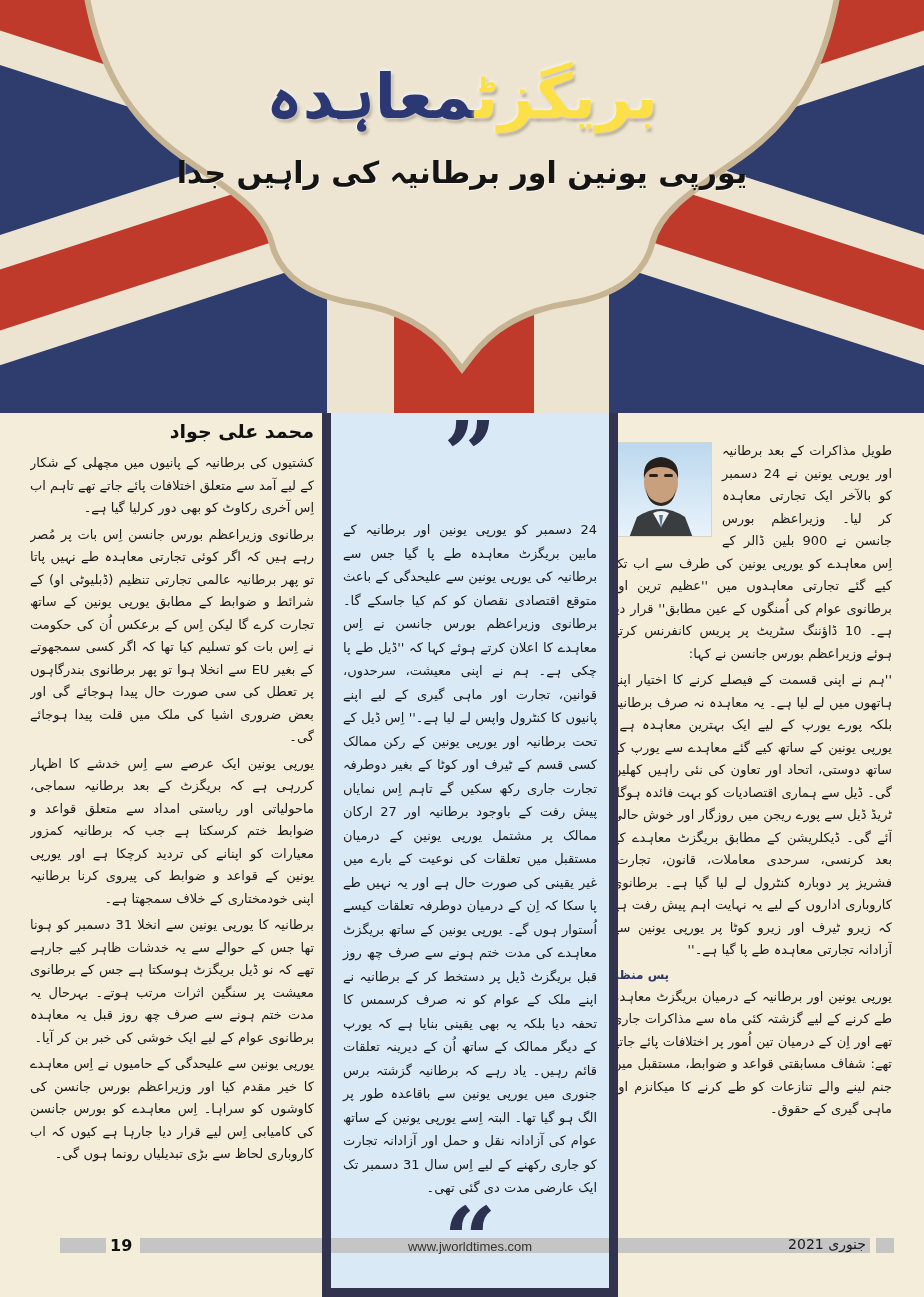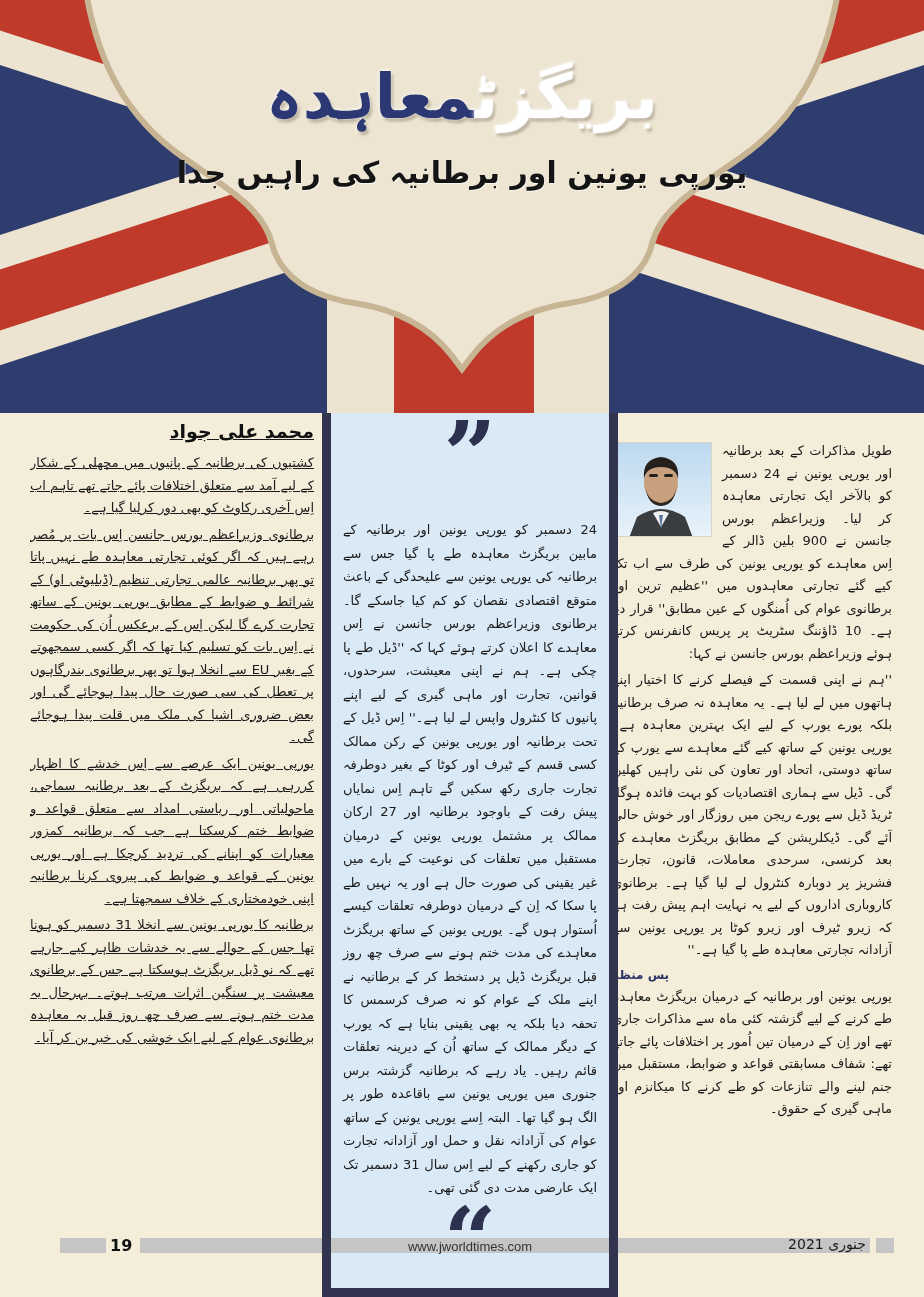--- a/index.html
+++ b/index.html
@@ -17,28 +17,28 @@
           background:#ece4d0; }
   .diag .diag-red { position:absolute; left:0; top:33px; width:100%; height:58px; background:#bf3a2b; }
   .d1 { transform:rotate(18deg); }
   .d2 { transform:rotate(-18deg); }
   .vstripe { position:absolute; left:327px; top:0; width:282px; height:413px; background:#ece4d0; }
   .vstripe-red { position:absolute; left:67px; top:0; width:140px; height:413px; background:#bf3a2b; }
   .plaque { position:absolute; left:0; top:0; }
   .titlebox { position:absolute; left:112px; top:60px; width:700px; text-align:center; direction:rtl; }
   .title { font-size:62px; font-weight:bold; letter-spacing:1px;
            text-shadow:0 0 4px #ffffff, 2px 3px 3px rgba(90,70,40,.45); }
-  .t-red  { color:#ffffff; }
+  .t-red  { color:#fde047; }
   .t-navy { color:#2c3874; }
   .subtitle { margin-top:22px; font-size:30px; font-weight:bold; color:#141414;
               text-shadow:1px 1px 0 rgba(255,255,255,.6); }
 
   
   .urdu { direction:rtl; text-align:justify; color:#1b1b1b; }
-  .col-left  { position:absolute; left:30px;  top:420px; width:284px; height:808px; overflow:hidden;text-decoration:underline; }
+  .col-left  { position:absolute; left:30px;  top:420px; width:284px; height:808px; overflow:hidden; }
   .col-right { position:absolute; left:612px; top:440px; width:280px; height:792px; overflow:hidden; }
   .byline { font-size:19px; font-weight:bold; color:#111; margin-bottom:10px; direction:rtl; text-align:right; }
   .col-left p, .col-right p { font-size:13px; line-height:22.5px; margin-bottom:4px; }
   .subhead { font-size:12px; font-weight:bold; color:#2c3566; margin:6px 0 4px; direction:rtl; text-align:left; }
 
   
   .mid-bg { position:absolute; left:331px; top:413px; width:278px; height:875px;
             background:#d9e9f6; z-index:1; }
   .mid-border { position:absolute; top:413px; width:9px; height:884px; background:#32344f; z-index:4; }
   .mb-left  { left:322px; }
@@ -105,20 +105,21 @@
   <div class="mid-border mb-left"></div>
   <div class="mid-border mb-right"></div>
   <div class="mid-cap"></div>
 
   <div class="col-left urdu">
     <div class="byline">محمد علی جواد</div>
     <p>کشتیوں کی برطانیہ کے پانیوں میں مچھلی کے شکار کے لیے آمد سے متعلق اختلافات پائے جاتے تھے تاہم اب اِس آخری رکاوٹ کو بھی دور کرلیا گیا ہے۔</p>
     <p>برطانوی وزیراعظم بورس جانسن اِس بات پر مُصر رہے ہیں کہ اگر کوئی تجارتی معاہدہ طے نہیں پاتا تو پھر برطانیہ عالمی تجارتی تنظیم (ڈبلیوٹی او) کے شرائط و ضوابط کے مطابق یورپی یونین کے ساتھ تجارت کرے گا لیکن اِس کے برعکس اُن کی حکومت نے اِس بات کو تسلیم کیا تھا کہ اگر کسی سمجھوتے کے بغیر EU سے انخلا ہوا تو پھر برطانوی بندرگاہوں پر تعطل کی سی صورت حال پیدا ہوجائے گی اور بعض ضروری اشیا کی ملک میں قلت پیدا ہوجائے گی۔</p>
     <p>یورپی یونین ایک عرصے سے اِس خدشے کا اظہار کررہی ہے کہ بریگزٹ کے بعد برطانیہ سماجی، ماحولیاتی اور ریاستی امداد سے متعلق قواعد و ضوابط ختم کرسکتا ہے جب کہ برطانیہ کمزور معیارات کو اپنانے کی تردید کرچکا ہے اور یورپی یونین کے قواعد و ضوابط کی پیروی کرنا برطانیہ اپنی خودمختاری کے خلاف سمجھتا ہے۔</p>
     <p>برطانیہ کا یورپی یونین سے انخلا 31 دسمبر کو ہونا تھا جس کے حوالے سے یہ خدشات ظاہر کیے جارہے تھے کہ نو ڈیل بریگزٹ ہوسکتا ہے جس کے برطانوی معیشت پر سنگین اثرات مرتب ہوتے۔ بہرحال یہ مدت ختم ہونے سے صرف چھ روز قبل یہ معاہدہ برطانوی عوام کے لیے ایک خوشی کی خبر بن کر آیا۔</p>
+    <p>یورپی یونین سے علیحدگی کے حامیوں نے اِس معاہدے کا خیر مقدم کیا اور وزیراعظم بورس جانسن کی کاوشوں کو سراہا۔ اِس معاہدے کو بورس جانسن کی کامیابی اِس لیے قرار دیا جارہا ہے کیوں کہ اب کاروباری لحاظ سے بڑی تبدیلیاں رونما ہوں گی۔</p>
   </div>
 
   <div class="quotecol urdu">
     <div class="qmark qmark-top">”</div>
     <p>24 دسمبر کو یورپی یونین اور برطانیہ کے مابین بریگزٹ معاہدہ طے پا گیا جس سے برطانیہ کی یورپی یونین سے علیحدگی کے باعث متوقع اقتصادی نقصان کو کم کیا جاسکے گا۔ برطانوی وزیراعظم بورس جانسن نے اِس معاہدے کا اعلان کرتے ہوئے کہا کہ ''ڈیل طے پا چکی ہے۔ ہم نے اپنی معیشت، سرحدوں، قوانین، تجارت اور ماہی گیری کے لیے اپنے پانیوں کا کنٹرول واپس لے لیا ہے۔'' اِس ڈیل کے تحت برطانیہ اور یورپی یونین کے رکن ممالک کسی قسم کے ٹیرف اور کوٹا کے بغیر دوطرفہ تجارت جاری رکھ سکیں گے تاہم اِس نمایاں پیش رفت کے باوجود برطانیہ اور 27 ارکان ممالک پر مشتمل یورپی یونین کے درمیان مستقبل میں تعلقات کی نوعیت کے بارے میں غیر یقینی کی صورت حال ہے اور یہ نہیں طے پا سکا کہ اِن کے درمیان دوطرفہ تعلقات کیسے اُستوار ہوں گے۔ یورپی یونین کے ساتھ بریگزٹ معاہدے کی مدت ختم ہونے سے صرف چھ روز قبل بریگزٹ ڈیل پر دستخط کر کے برطانیہ نے اپنے ملک کے عوام کو نہ صرف کرسمس کا تحفہ دیا بلکہ یہ بھی یقینی بنایا ہے کہ یورپ کے دیگر ممالک کے ساتھ اُن کے دیرینہ تعلقات قائم رہیں۔ یاد رہے کہ برطانیہ گزشتہ برس جنوری میں یورپی یونین سے باقاعدہ طور پر الگ ہو گیا تھا۔ البتہ اِسے یورپی یونین کے ساتھ عوام کی آزادانہ نقل و حمل اور آزادانہ تجارت کو جاری رکھنے کے لیے اِس سال 31 دسمبر تک ایک عارضی مدت دی گئی تھی۔</p>
     <div class="qmark qmark-bot">“</div>
   </div>
 
   <div class="col-right urdu">
     <figure class="photo">

